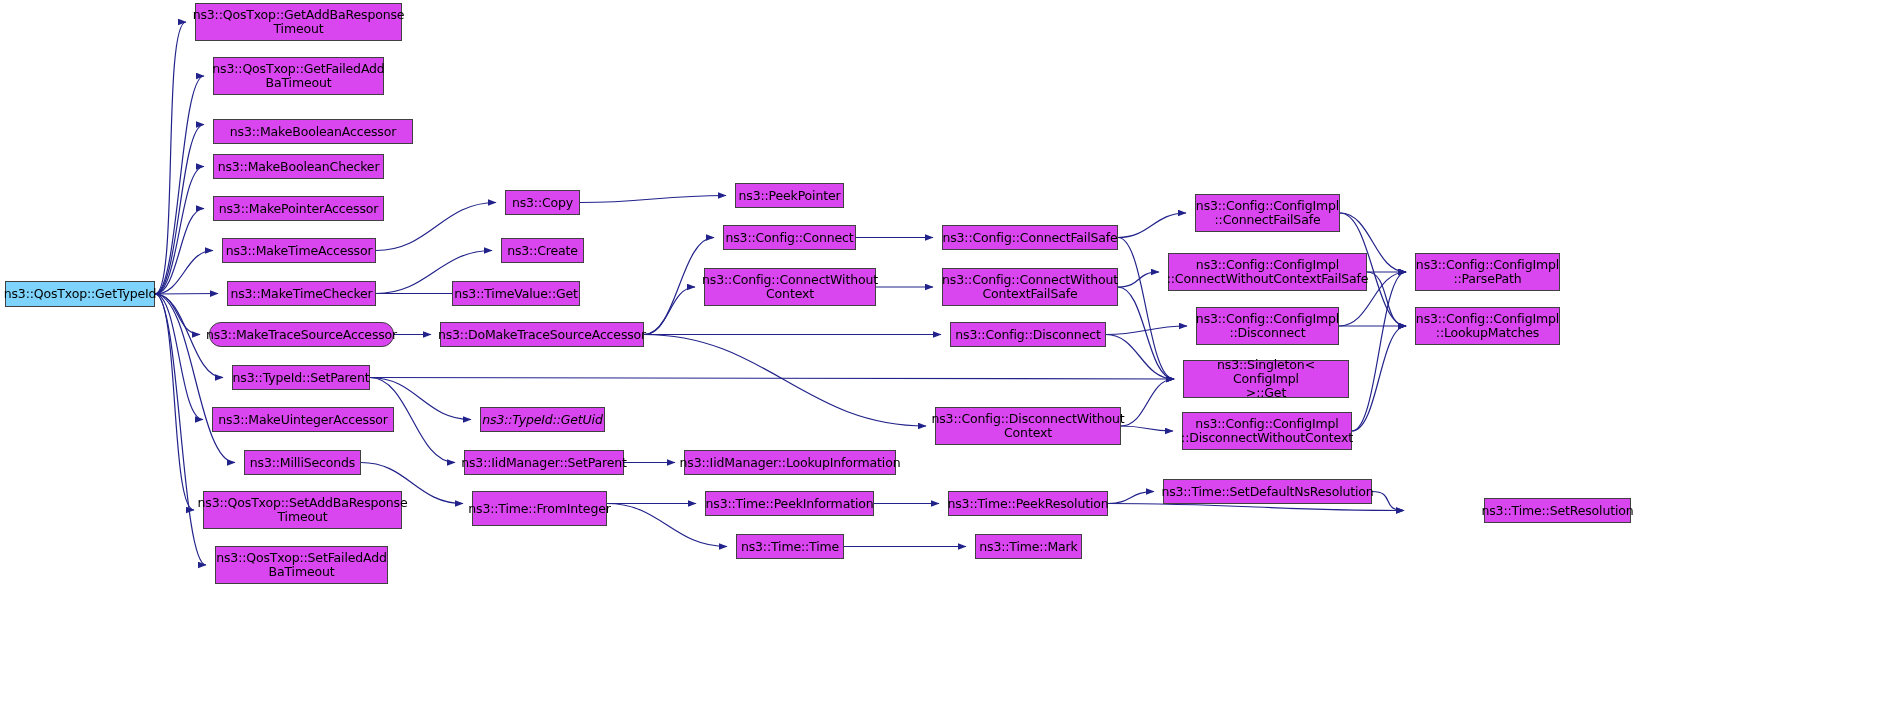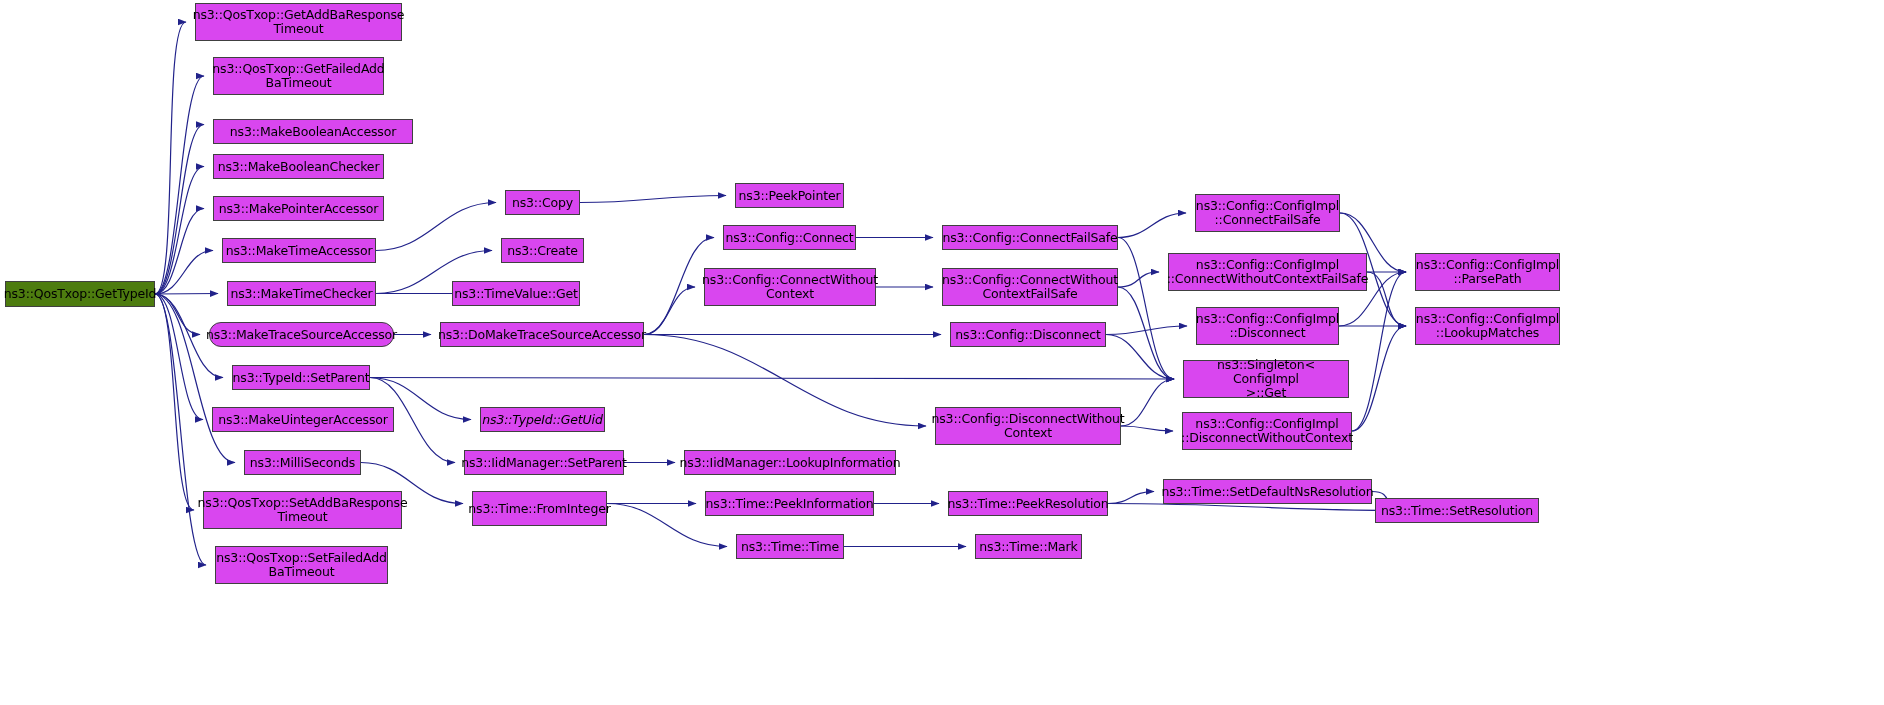--- a/index.html
+++ b/index.html
@@ -22,21 +22,21 @@
     align-items:center;
     justify-content:center;
     text-align:center;
     font-size:12.5px;
     line-height:14px;
     letter-spacing:-0.15px;
     white-space:pre-line;
     padding:0 3px;
   }
   .node.root{
-    background:#4d7c0f;
+    background:#7dd3fc;
     border:1px solid #404040;
   }
   .node .lbl{display:block;}
 </style>
 </head>
 <body>
 
 <div id="canvas">
   <svg id="edges" viewBox="0 0 1884 705">
     <defs>
@@ -148,15 +148,15 @@
 ::Disconnect</span></div>
       <div class="node" style="left: 1183px; top: 360px; width: 166px; height: 38px;"><span class="lbl">ns3::Singleton&lt; ConfigImpl
 &gt;::Get</span></div>
       <div class="node" style="left: 1182px; top: 412px; width: 170px; height: 38px;"><span class="lbl">ns3::Config::ConfigImpl
 ::DisconnectWithoutContext</span></div>
       <div class="node" style="left: 1163px; top: 479px; width: 209px; height: 25px;"><span class="lbl">ns3::Time::SetDefaultNsResolution</span></div>
       <div class="node" style="left: 1415px; top: 253px; width: 145px; height: 38px;"><span class="lbl">ns3::Config::ConfigImpl
 ::ParsePath</span></div>
       <div class="node" style="left: 1415px; top: 307px; width: 145px; height: 38px;"><span class="lbl">ns3::Config::ConfigImpl
 ::LookupMatches</span></div>
-      <div class="node" style="left: 1375px; top: 498px; width: 164px; height: 25px;"><span class="lbl">ns3::Time::SetResolution</span></div>
+      <div class="node" style="left: 1484px; top: 498px; width: 147px; height: 25px;"><span class="lbl">ns3::Time::SetResolution</span></div>
     </div>
 </div>
 
 </body></html>

